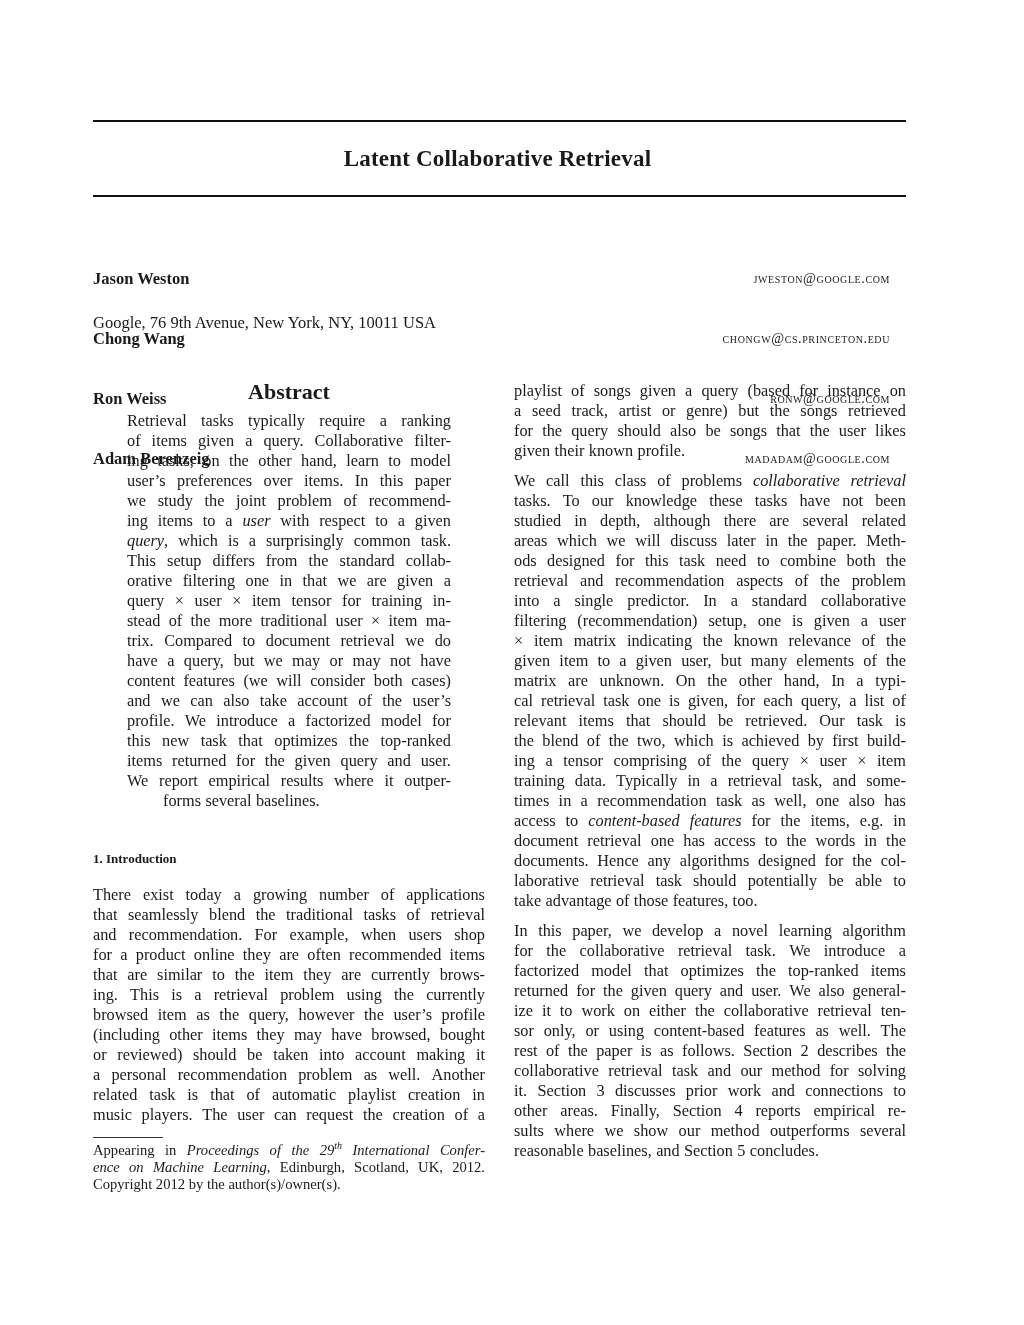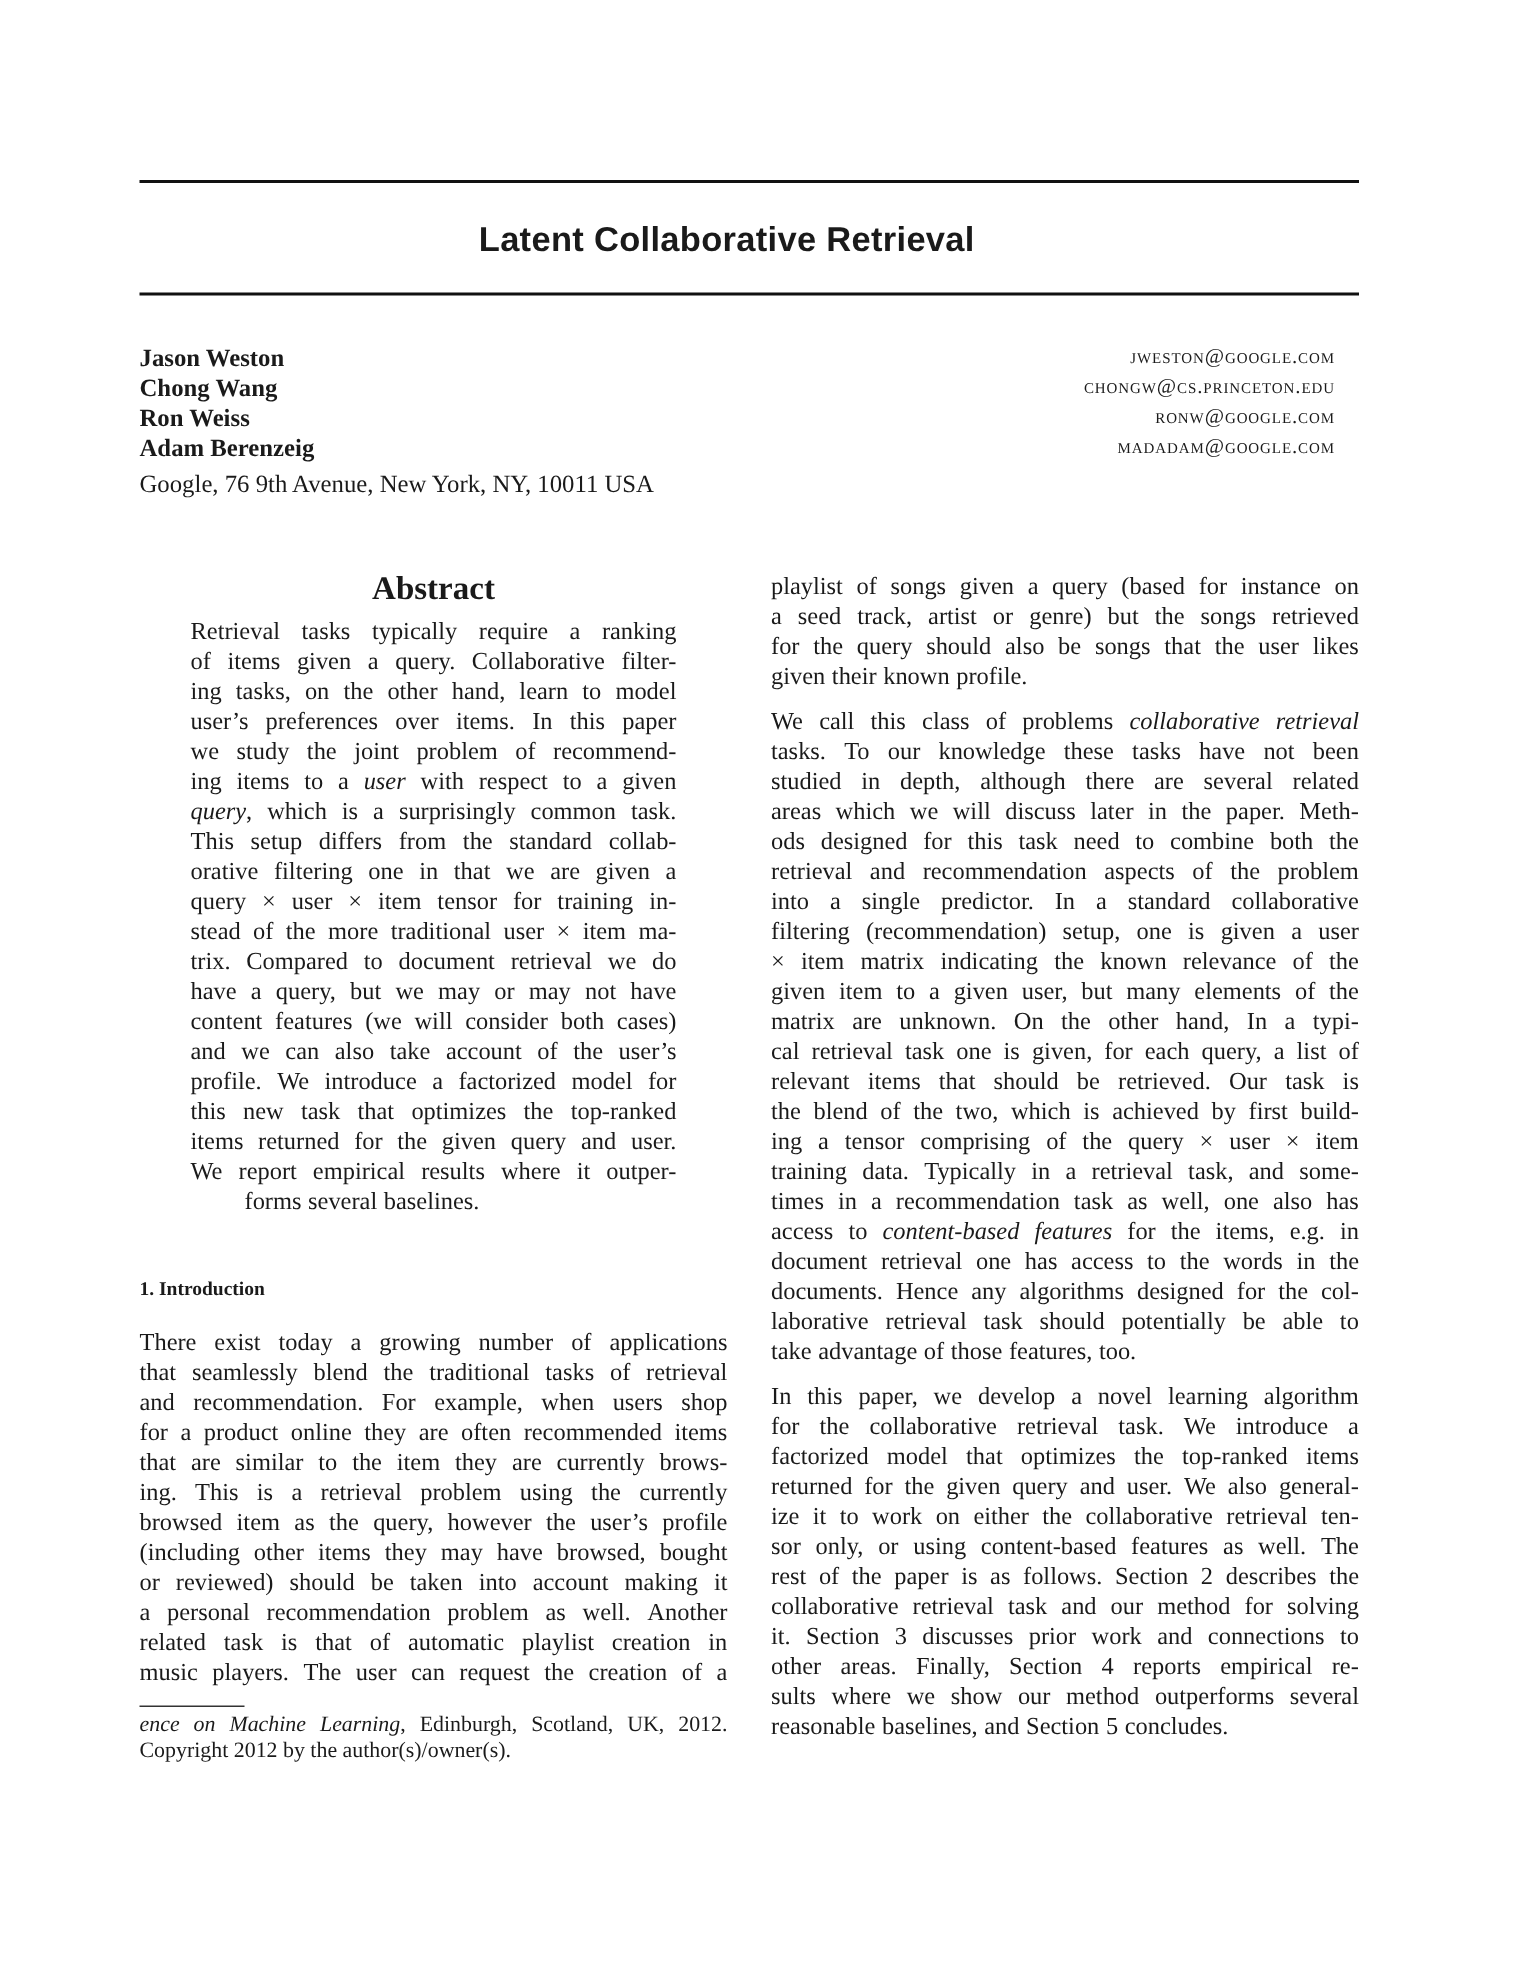--- a/index.html
+++ b/index.html
@@ -9,31 +9,31 @@
     font-family: "DejaVu Serif", "Liberation Serif", serif;
     color: #1a1a1a;
     overflow: hidden;
   }
   .rule {
     position: absolute; left: 93px; width: 813px; height: 2px; background: #111;
   }
   #rule-top { top: 120px; }
   #rule-bottom { top: 195px; }
   .title {
-    position: absolute; top: 146px; left: 78px; width: 813px;
+    position: absolute; top: 146px; left: 91px; width: 813px;
     text-align: center;
-    font-family: Liberation Sans, sans-serif;
+    font-family: Liberation Serif, serif;
     font-weight: bold; font-size: 23px; letter-spacing: 0.2px;
   }
   .authors {
     position: absolute; top: 229px; left: 93px; width: 797px;
   }
   .author-row {
     position: relative; height: 20px;
-    font-family: "Liberation Serif", serif; font-size: 16.5px;
+    font-family: "Liberation Serif", serif; font-size: 16.5px; margin-top: 40px;
   }
   .author-name { position: absolute; left: 0; font-weight: bold; }
   .author-email {
     position: absolute; right: 0; top: 2px;
     font-variant: small-caps; text-transform: lowercase;
     font-size: 14px; letter-spacing: 0.6px; text-align: center;
   }
   .affiliation {
     position: absolute; top: 313px; left: 93px;
     font-family: "Liberation Serif", serif; font-size: 16.5px;
@@ -421,20 +421,21 @@
       <span>request</span>
       <span>the</span>
       <span>creation</span>
       <span>of</span>
       <span>a</span>
     </div>
   </div>
 
 <div class="footnote-rule"></div>
 <div class="footnote">
+  <div class="line"><span>Appearing in </span><em>Proceedings of the 29</em><sup><em>th</em></sup><em> International Confer-</em></div>
   <div class="line"><em>ence on Machine Learning</em><span>, Edinburgh, Scotland, UK, 2012.</span></div>
   <div class="line last">Copyright 2012 by the author(s)/owner(s).</div>
 </div>
 
 <div class="col right-col" id="rc-p1">
     <div class="jl">
       <span>playlist</span>
       <span>of</span>
       <span>songs</span>
       <span>given</span>

